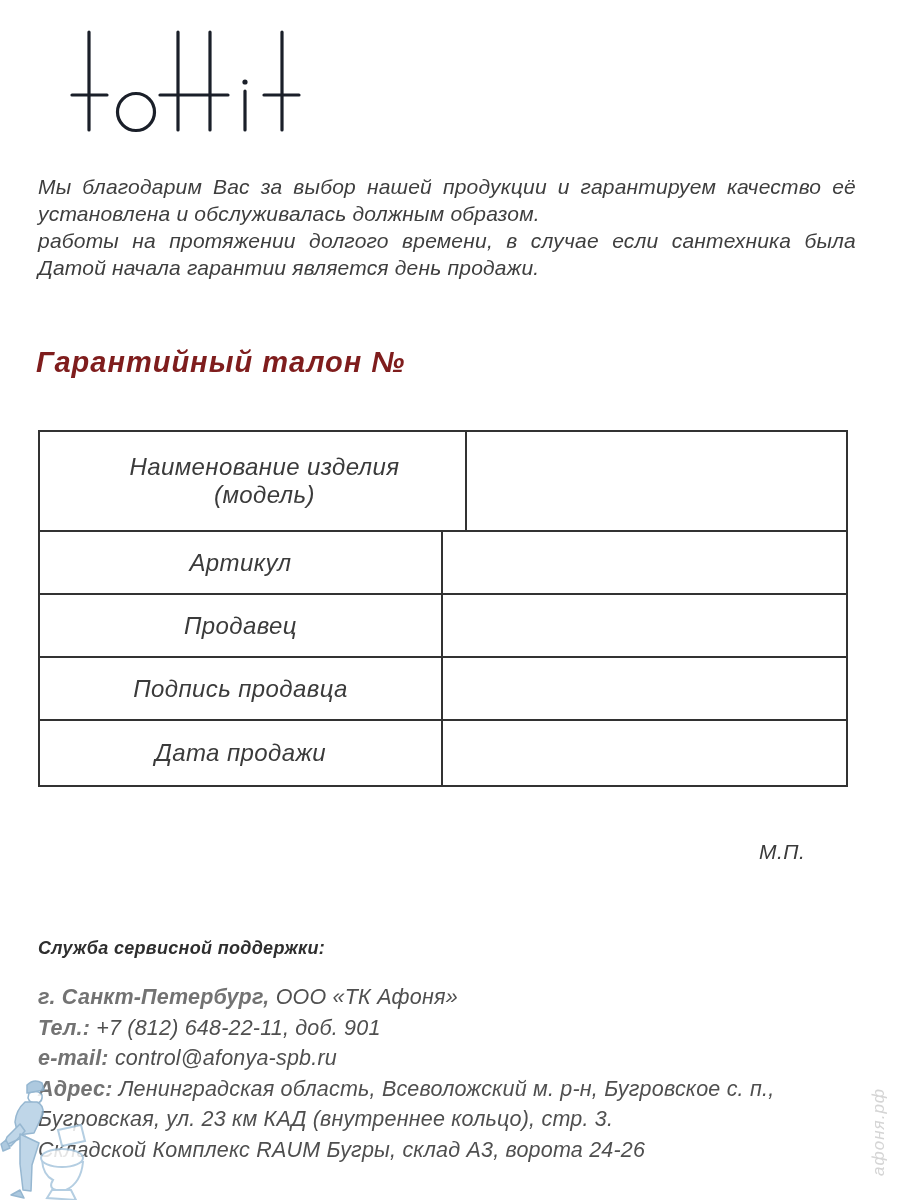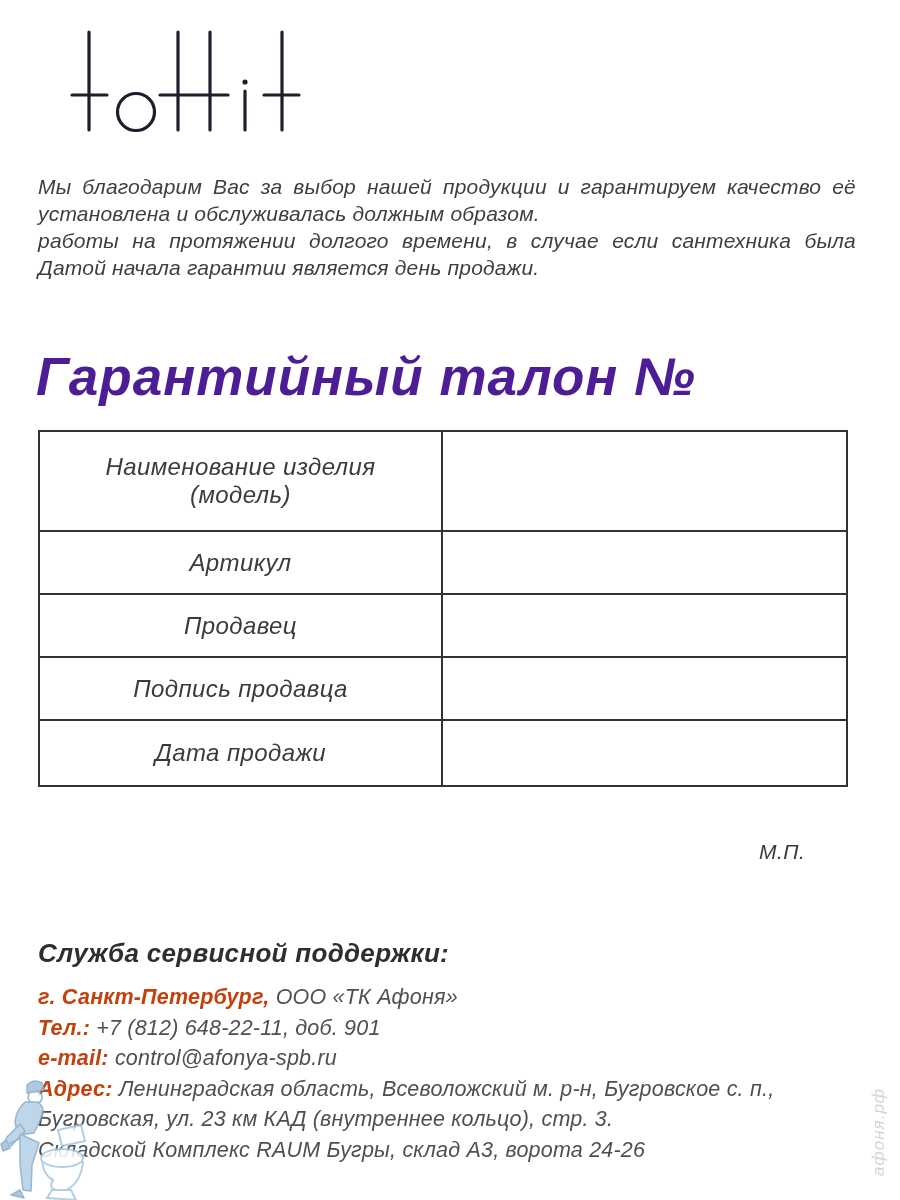--- a/index.html
+++ b/index.html
@@ -13,44 +13,44 @@
   
   .logo{position:absolute;left:68px;top:28px;width:240px;height:106px;}
   .logo svg{width:100%;height:100%;}
 
   
   .intro{position:absolute;left:38px;top:173px;width:818px;font-size:21px;line-height:27px;color:#3e3e3e;letter-spacing:.2px;}
   .intro .iline{white-space:normal;}
   .intro .just{text-align:justify;text-align-last:justify;}
 
   
-  .title{position:absolute;left:36px;top:346px;font-size:53px;font-weight:700;color:#4c1d95;letter-spacing:1px;}
+  .title{position:absolute;left:36px;top:346px;font-size:29px;font-weight:700;color:#7f1d1d;letter-spacing:1px;}
 
   
   .wtable{position:absolute;left:38px;top:430px;width:810px;border:2px solid #323232;box-sizing:border-box;}
   .trow{display:flex;border-bottom:2px solid #323232;}
   .trow:last-child{border-bottom:none;}
   .cell-label{
     width:403px;box-sizing:border-box;border-right:2px solid #323232;
     display:flex;flex-direction:column;align-items:center;justify-content:center;
     font-size:24px;color:#3b3b3b;text-align:center;letter-spacing:.4px;
   }
   .cell-value{flex:1;}
-  .row-tall{height:98px;}
+  .row-tall{height:98px;padding-left:24px;}
   .row-std{height:61px;}
   .row-last{height:64px;}
 
   
   .stamp{position:absolute;left:759px;top:840px;font-size:21px;color:#3b3b3b;letter-spacing:.5px;}
 
   
   .service{position:absolute;left:38px;top:938px;width:820px;}
-  .service-heading{font-size:26px;font-weight:700;color:#2e2e2e;letter-spacing:.3px;height:44px;}
+  .service-heading{font-size:18px;font-weight:700;color:#2e2e2e;letter-spacing:.3px;height:44px;}
   .sline{font-size:21.5px;line-height:30.5px;color:#4f4f4f;letter-spacing:.2px;}
-  .sline .b{font-weight:700;color:#c2410c;}
+  .sline .b{font-weight:700;color:#737373;}
 
   
   .site-watermark{
     position:absolute;left:820px;top:1122px;width:118px;text-align:center;
     transform:rotate(-90deg);
     font-size:17px;color:#d5d5d5;letter-spacing:1px;
   }
 
   
   .mascot{position:absolute;left:0px;top:1078px;width:106px;height:122px;opacity:.85;}

